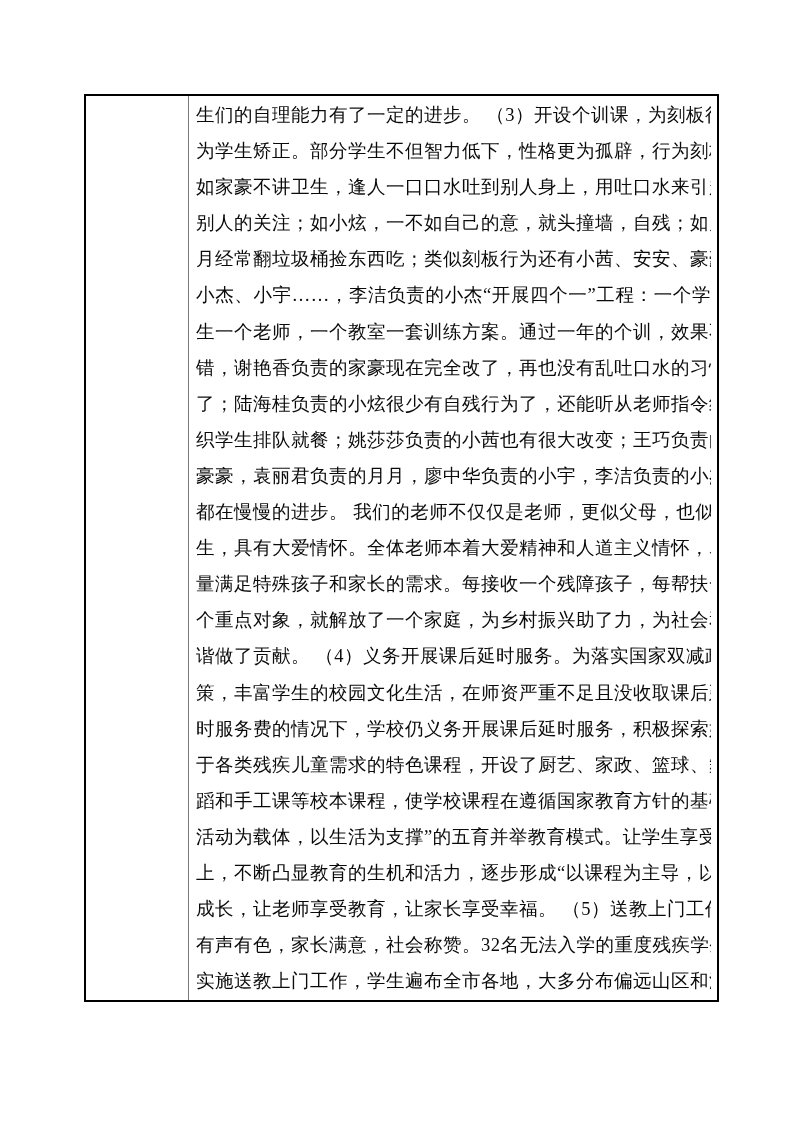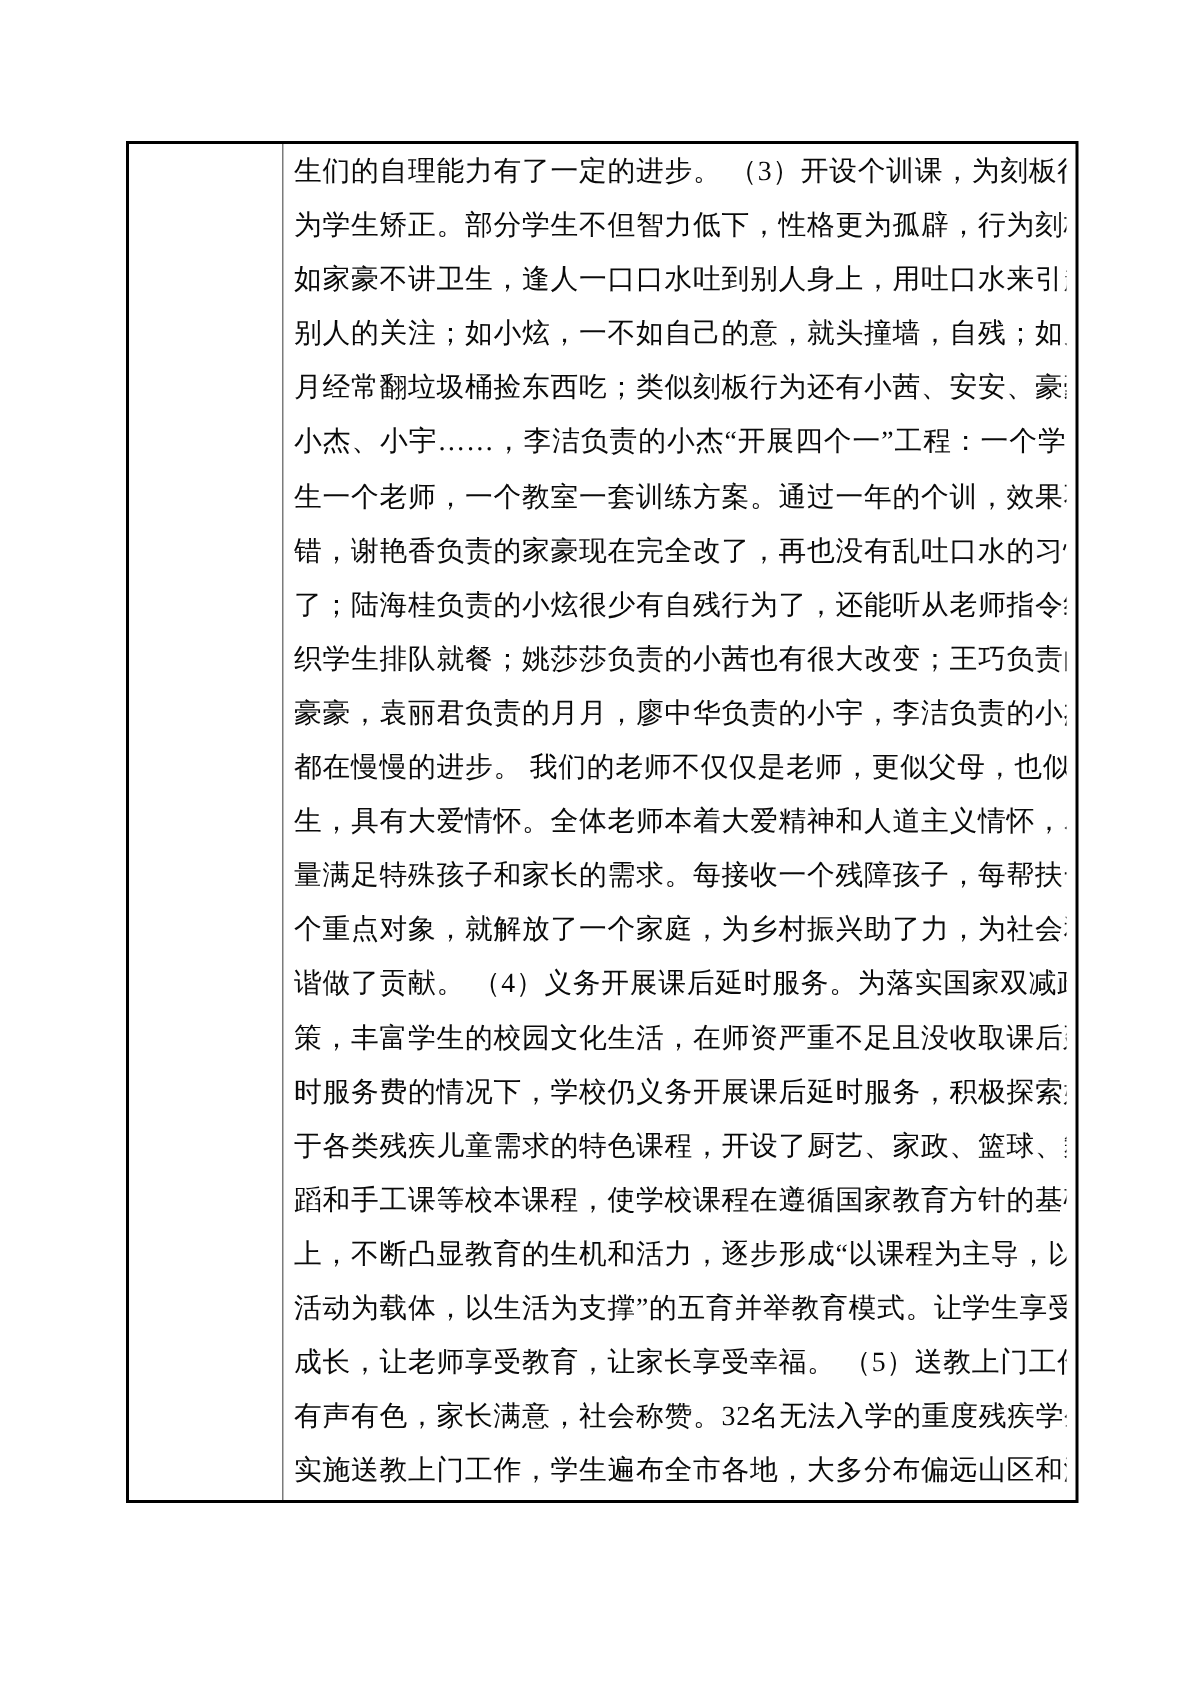--- a/index.html
+++ b/index.html
@@ -79,20 +79,20 @@
         <div class="text-line">豪豪，袁丽君负责的月月，廖中华负责的小宇，李洁负责的小杰</div>
         <div class="text-line">都在慢慢的进步。 我们的老师不仅仅是老师，更似父母，也似医</div>
         <div class="text-line">生，具有大爱情怀。全体老师本着大爱精神和人道主义情怀，尽</div>
         <div class="text-line">量满足特殊孩子和家长的需求。每接收一个残障孩子，每帮扶一</div>
         <div class="text-line">个重点对象，就解放了一个家庭，为乡村振兴助了力，为社会和</div>
         <div class="text-line">谐做了贡献。 （4）义务开展课后延时服务。为落实国家双减政</div>
         <div class="text-line">策，丰富学生的校园文化生活，在师资严重不足且没收取课后延</div>
         <div class="text-line">时服务费的情况下，学校仍义务开展课后延时服务，积极探索始</div>
         <div class="text-line">于各类残疾儿童需求的特色课程，开设了厨艺、家政、篮球、舞</div>
         <div class="text-line">蹈和手工课等校本课程，使学校课程在遵循国家教育方针的基础</div>
+        <div class="text-line">活动为载体，以生活为支撑”的五育并举教育模式。让学生享受</div>
         <div class="text-line">上，不断凸显教育的生机和活力，逐步形成“以课程为主导，以</div>
-        <div class="text-line">活动为载体，以生活为支撑”的五育并举教育模式。让学生享受</div>
         <div class="text-line">成长，让老师享受教育，让家长享受幸福。 （5）送教上门工作，</div>
         <div class="text-line">有声有色，家长满意，社会称赞。32名无法入学的重度残疾学生</div>
         <div class="text-line">实施送教上门工作，学生遍布全市各地，大多分布偏远山区和湖</div>
       </div>
   </div>
 </div>
 
 </body></html>

